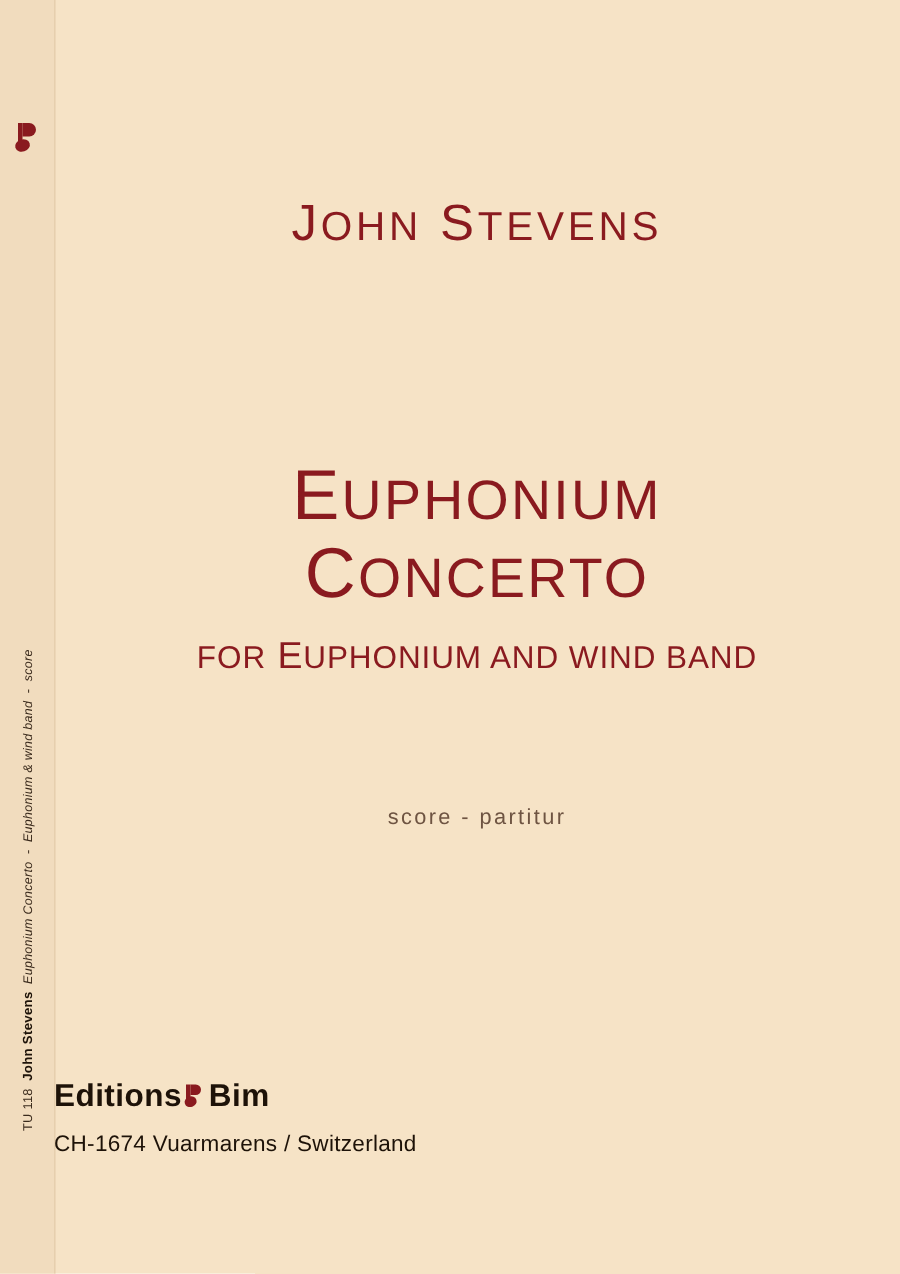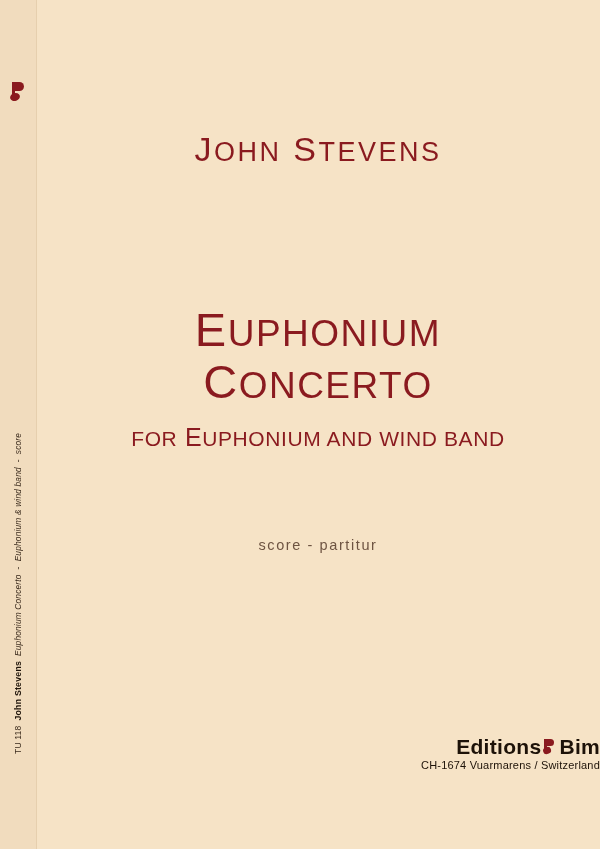--- a/index.html
+++ b/index.html
@@ -173,21 +173,21 @@
     letter-spacing: 1.6px;
     margin-top: 12px;
   }
 
   
   #publisher {
     position: absolute;
     bottom: 78px;
     left: 0;
     width: 564px;
-    text-align: right;
+    text-align: left;
   }
   #publisher-name {
     font-size: 21px;
     font-weight: bold;
     color: #1d1208;
     letter-spacing: 0.3px;
     display: inline-flex;
     align-items: center;
     justify-content: center;
     gap: 2px;
@@ -220,22 +220,22 @@
   #publisher-mark .flag {
     position: absolute;
     left: 3.5px;
     top: 1px;
     width: 7px;
     height: 7px;
     background: #8a1a1f;
     border-radius: 0 60% 60% 0;
   }
   #publisher-address {
-    margin-top: 0;
-    font-size: 11px;
+    margin-top: 11px;
+    font-size: 15px;
     color: #1d1208;
     letter-spacing: 0.2px;
   }
 </style>
 </head>
 <body>
 
 <div id="cover">
 
   <div id="spine">

